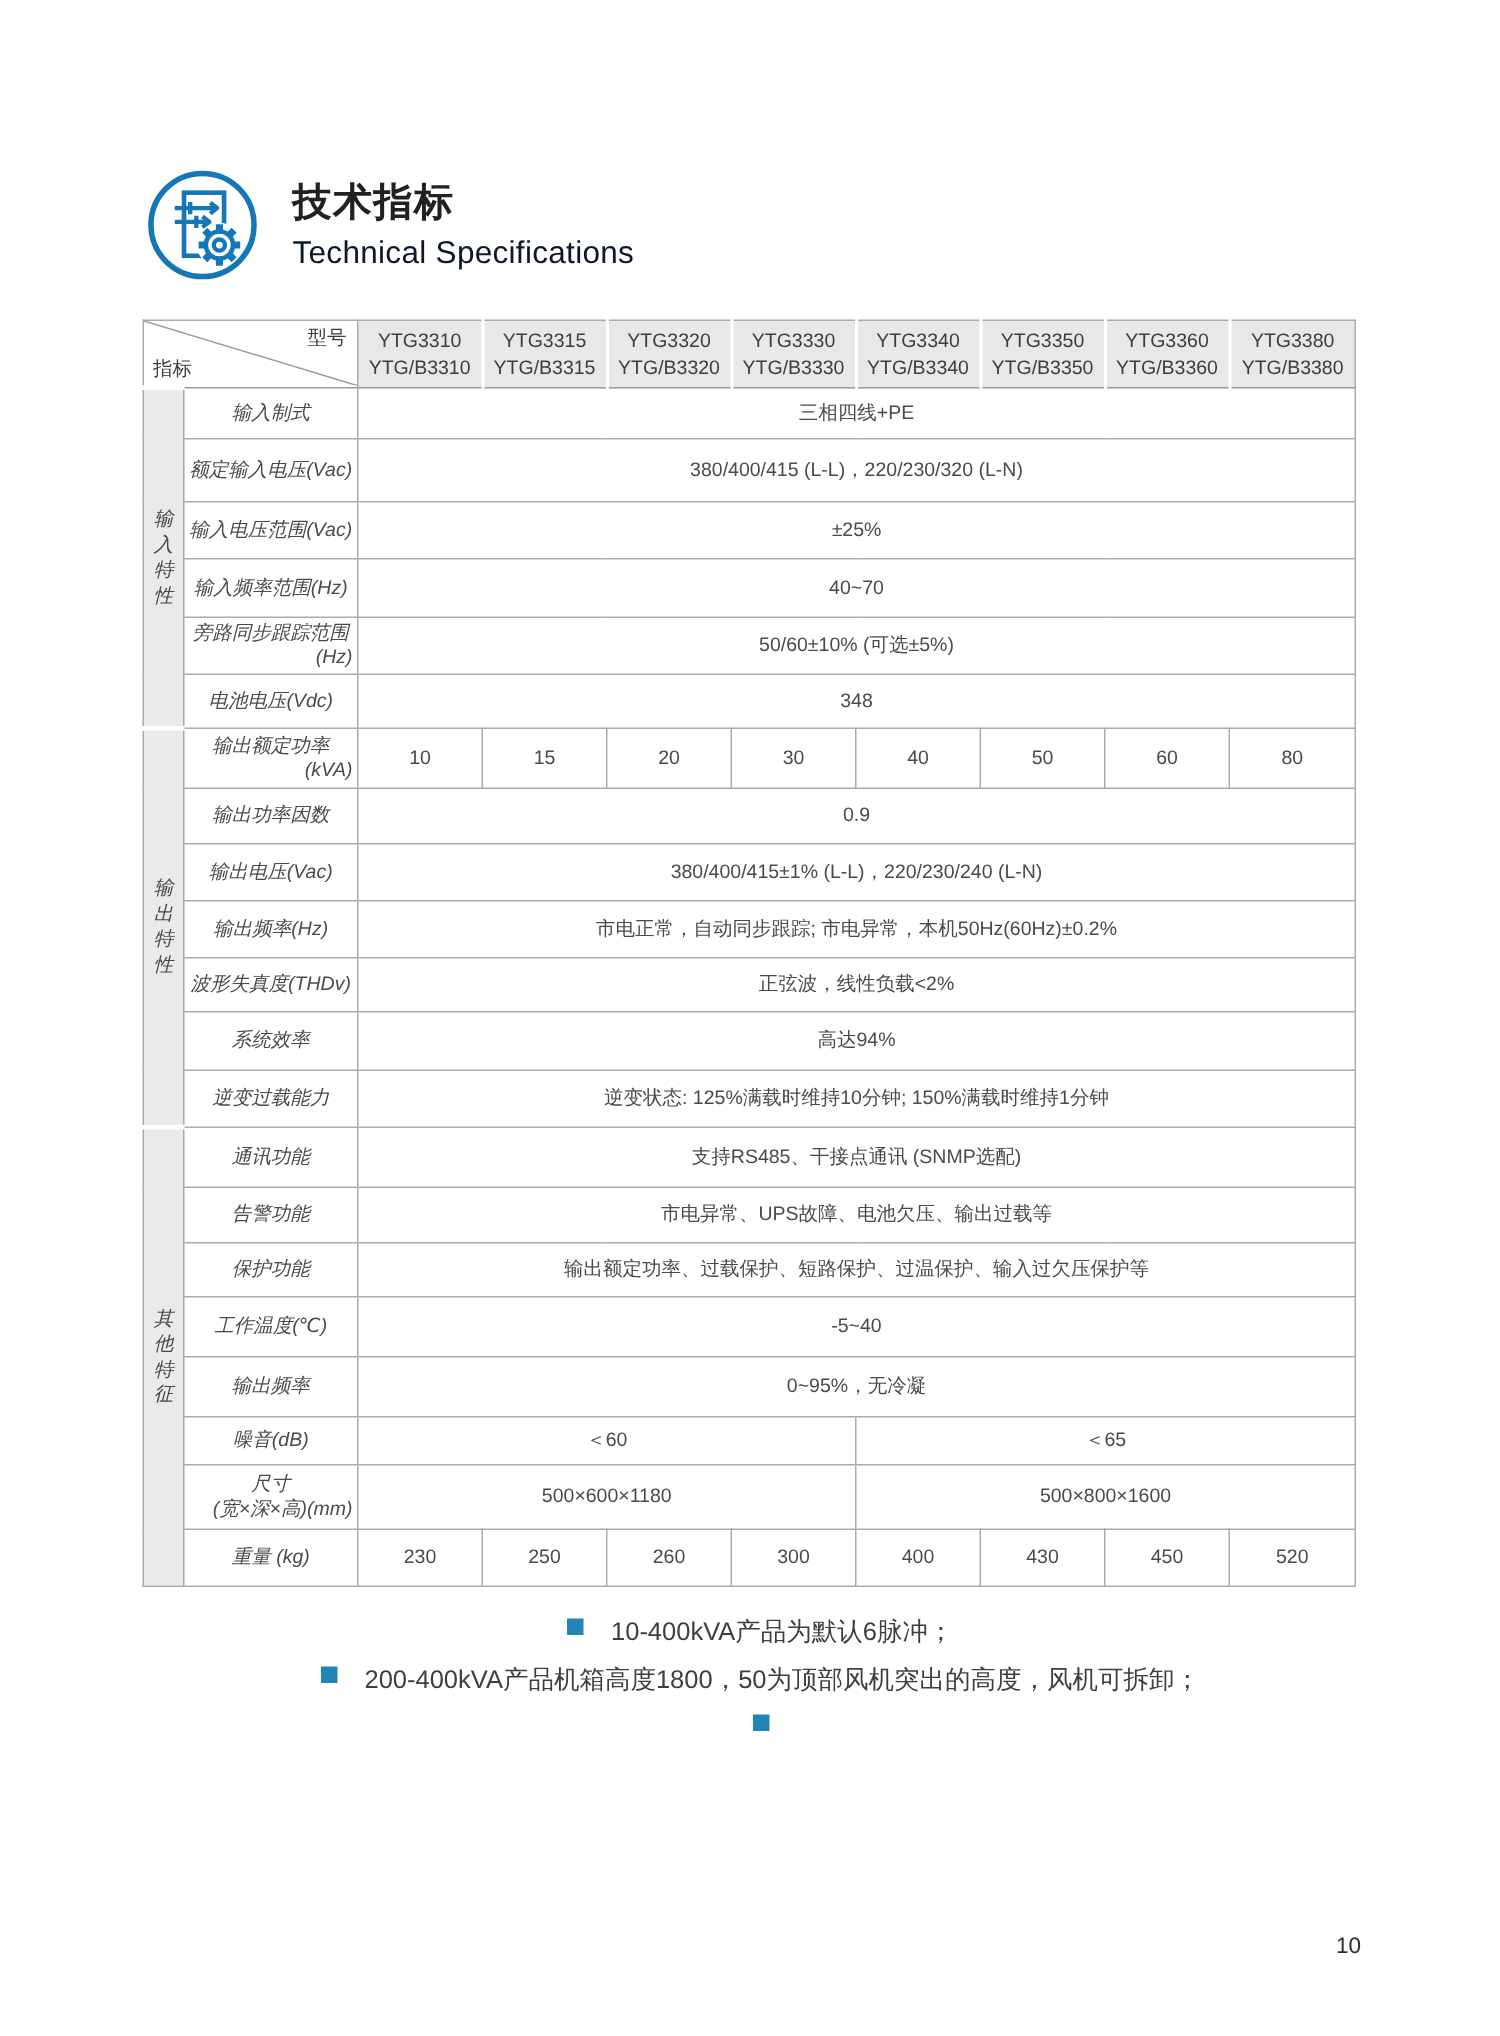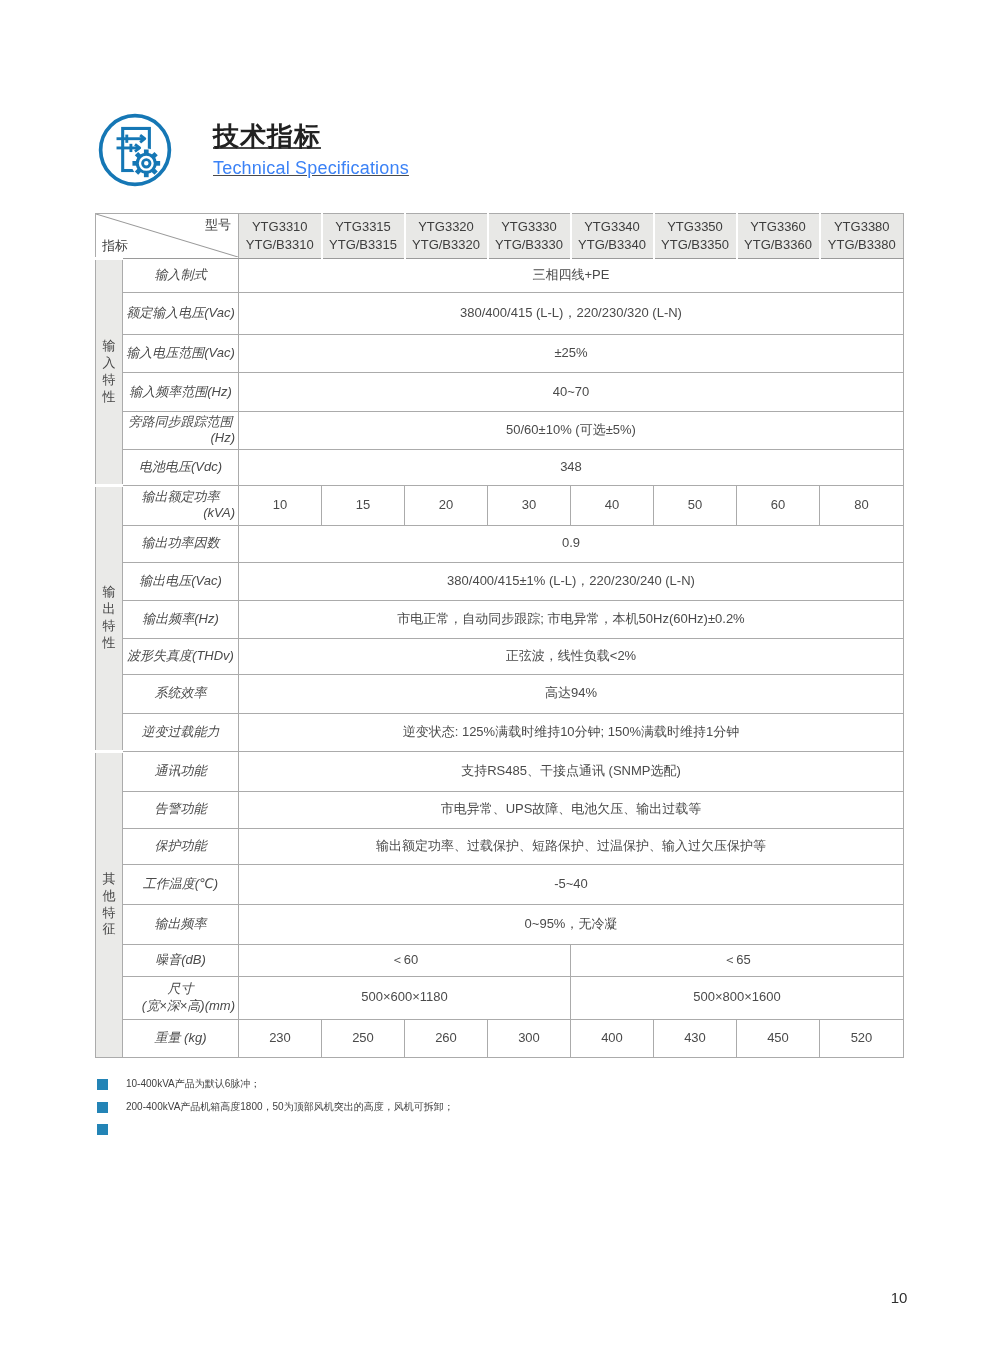--- a/index.html
+++ b/index.html
@@ -1,50 +1,50 @@
 <!DOCTYPE html>
 <html><head>
 <meta charset="utf-8">
 <style>
   * { box-sizing: border-box; margin: 0; padding: 0; }
   html,body { background:#ffffff; }
   body { width:1000px; height:1357px; position:relative; font-family:"Liberation Sans","DejaVu Sans",sans-serif; color:#4a4a4a; }
   .page { position:absolute; inset:0; width:1000px; height:1357px; background:#fff; overflow:hidden; }
 
   
-  .doc-header { position:absolute; left:96px; top:111px; display:flex; align-items:center; gap:39px;text-decoration:underline; }
+  .doc-header { position:absolute; left:96px; top:111px; display:flex; align-items:center; gap:21px; }
   .icon-wrap { width:78px; height:78px; flex:none; }
   .titles h1 { font-size:26px; font-weight:bold; color:#212121; letter-spacing:1px; line-height:1.2; }
-  .titles .subtitle { font-size:18px; color:#3b82f6; margin-top:6px; letter-spacing:0.2px; }
+  .titles .subtitle { font-size:21px; color:#0f172a; margin-top:6px; letter-spacing:0.2px; }
 
   
   table.spec-table { position:absolute; left:95px; top:213px; width:808px; border-collapse:collapse; table-layout:fixed; font-size:13px; color:#4a4a4a; border:1px solid #8f8f8f; }
   .spec-table td { border:1px solid #ababab; text-align:center; vertical-align:middle; padding:2px 4px; line-height:1.25; }
 
   tr.head td { background:#e8e8e6; color:#3d3d3d; border-bottom:1px solid #9a9a9a; }
   tr.head td.model { border-left:2px solid #ffffff; line-height:1.35; }
   tr.head td:nth-child(2) { border-left:1px solid #9a9a9a; }
   tr.head td .mline { display:block; }
 
   td.corner { background:#ffffff !important; padding:0; }
   .corner-in { position:relative; width:100%; height:43px; }
   .corner-in svg { position:absolute; left:0; top:0; width:100%; height:100%; }
   .corner-tr { position:absolute; top:3px; right:7px; font-size:13px; color:#3d3d3d; }
   .corner-bl { position:absolute; bottom:3px; left:6px; font-size:13px; color:#3d3d3d; }
 
-  td.grp { background:#eaeae8; border-top:3px solid #ffffff; padding:0; }
+  td.grp { background:#eaeae8; border-top:3px solid #ffffff; padding:0;font-style:italic; }
   td.grp .vtext { display:inline-block; width:15px; word-break:break-all; line-height:1.3; font-size:13px; color:#464646; }
 
   td.lbl { padding:2px 3px;font-style:italic; }
   td.lbl .l2 { display:block;text-align:right; }
   td.lbl .l2:empty { display:none; }
 
   
   .notes { position:absolute; left:97px; top:1077px; list-style:none; width:820px; }
-  .notes li { display:flex; align-items:flex-start; gap:18px; margin-bottom:9px; font-size:10px; color:#3e3e3e; line-height:1.35; }
+  .notes li { display:flex; align-items:flex-start; gap:18px; margin-bottom:9px; font-size:17px; color:#3e3e3e; line-height:1.35;justify-content:center; }
   .notes .bullet { width:11px; height:11px; background:#2384b6; flex:none; margin-top:2px; }
 
   .pageno { position:absolute; left:884px; top:1289px; width:30px; text-align:center; font-size:15px; color:#2f2f2f; }
 </style>
 </head>
 <body>
 
 <div class="page">
 
   <div class="doc-header">

